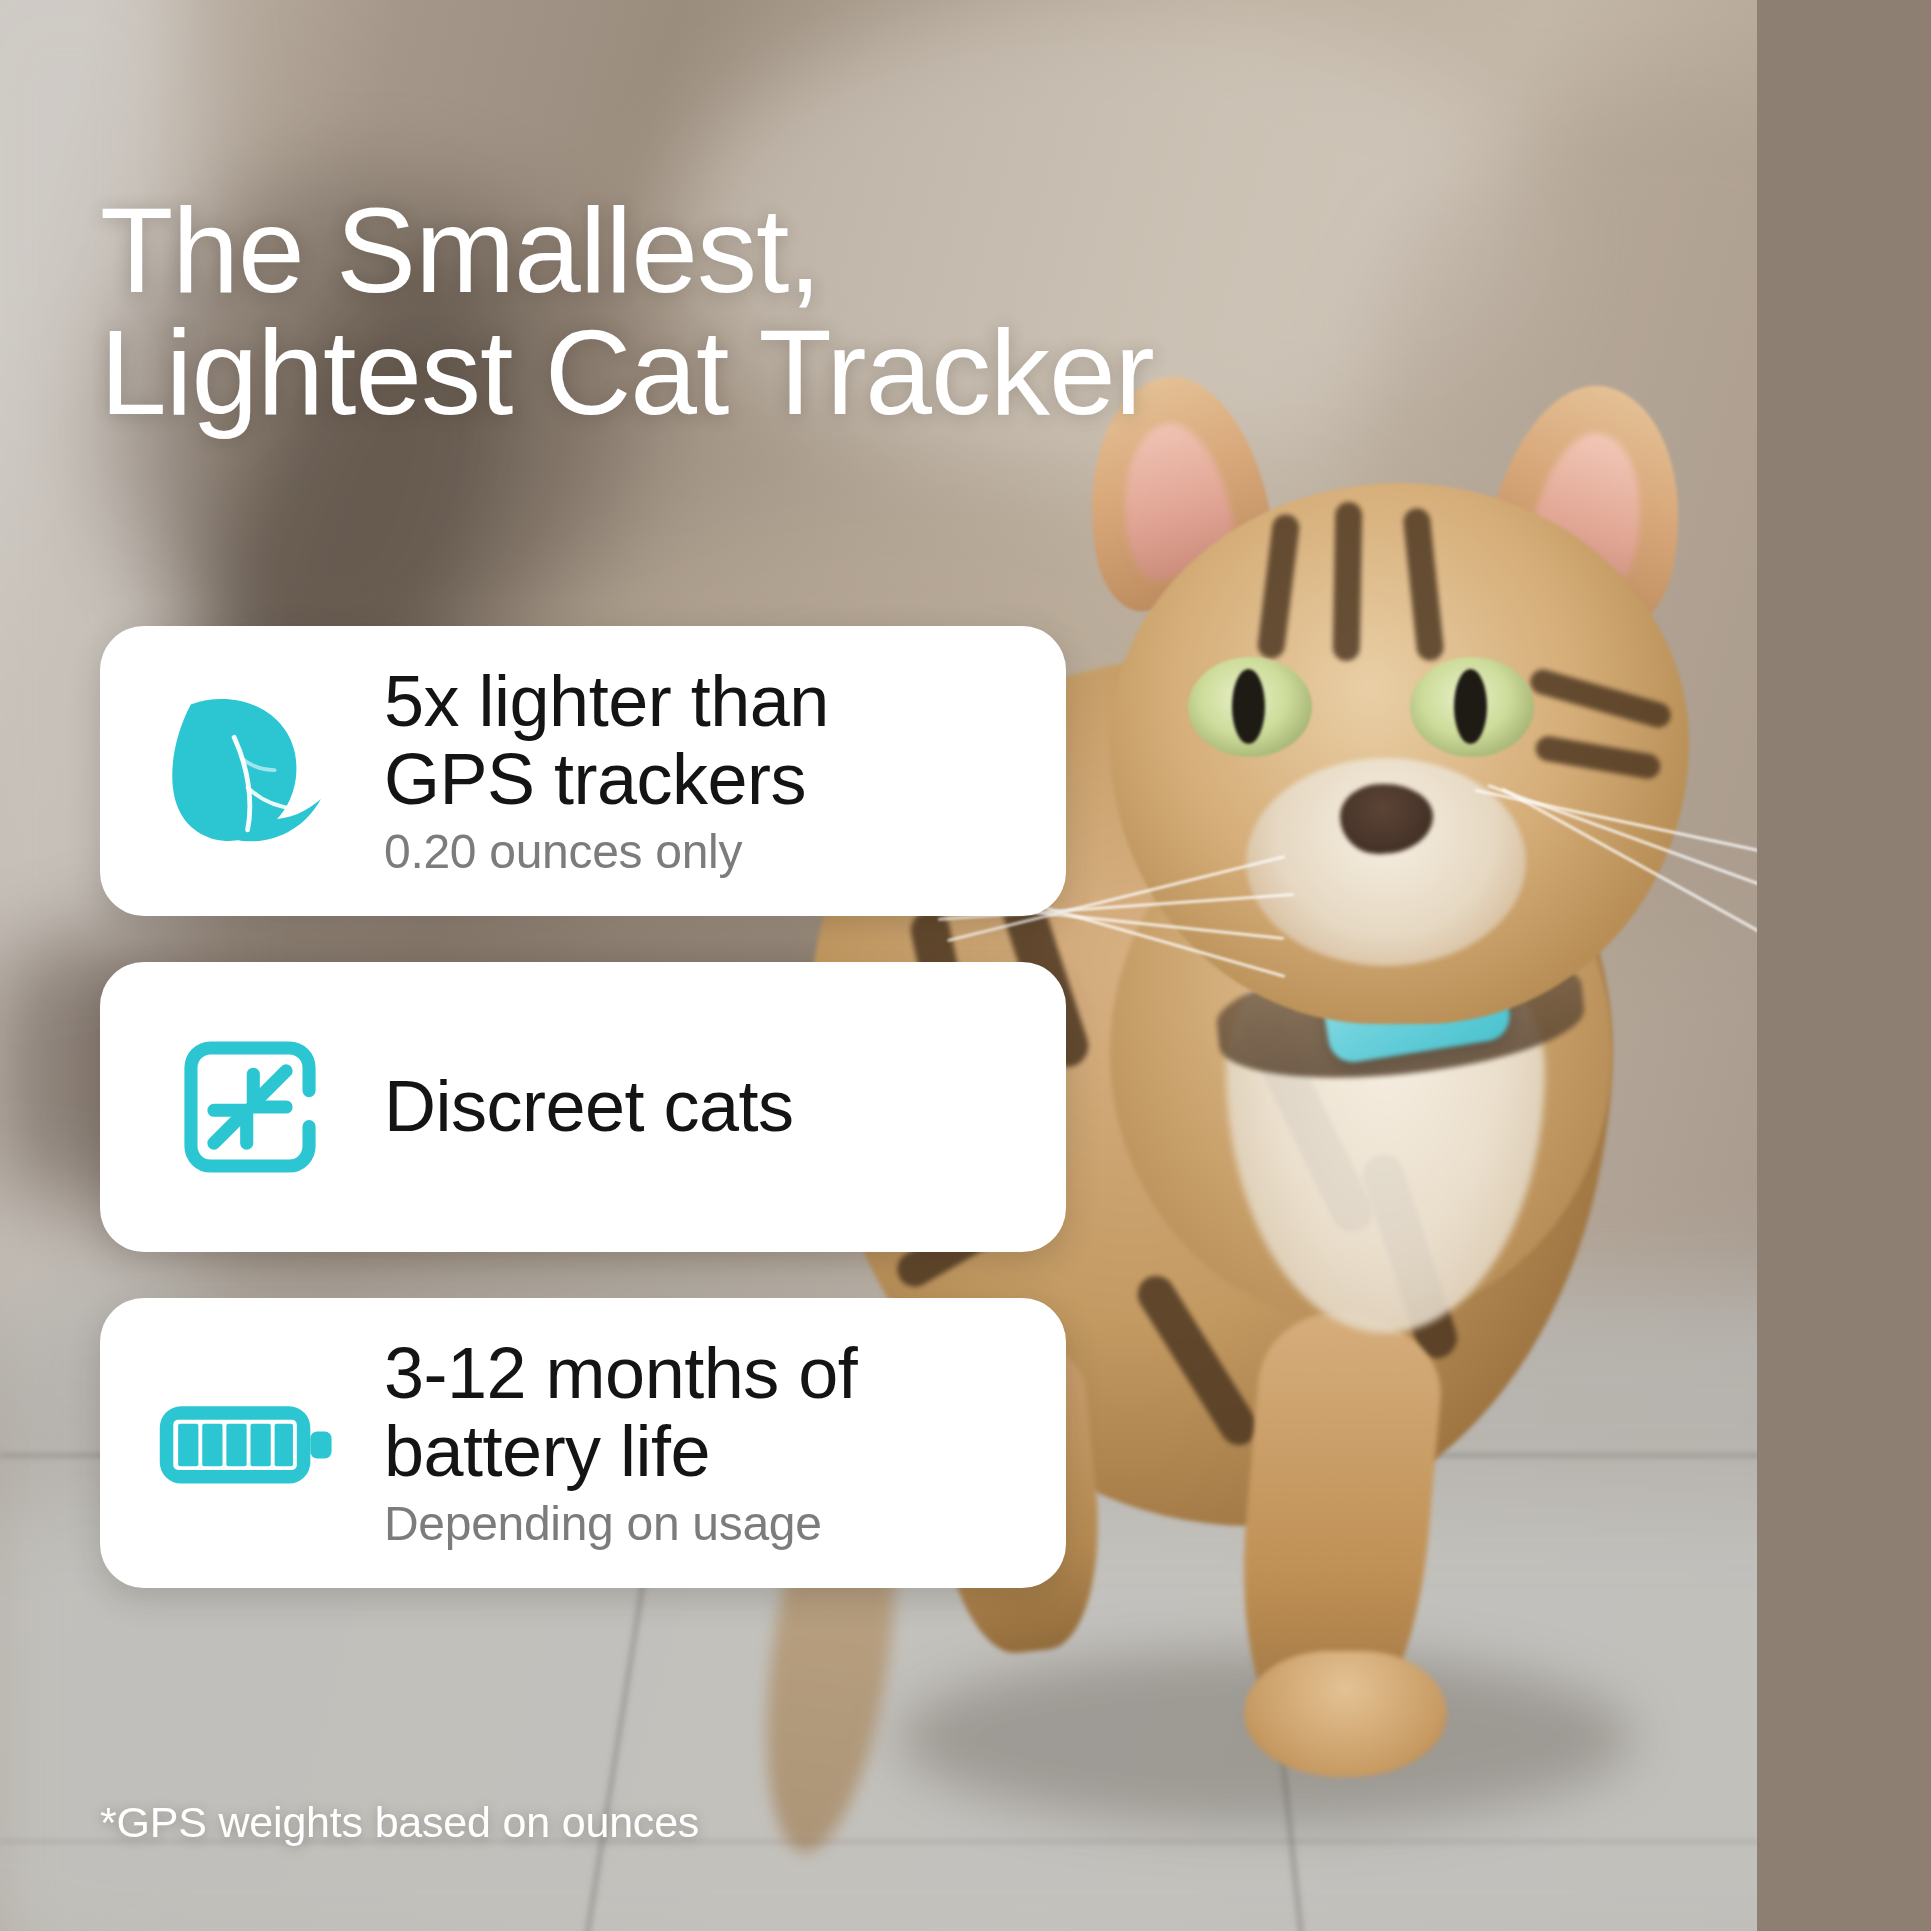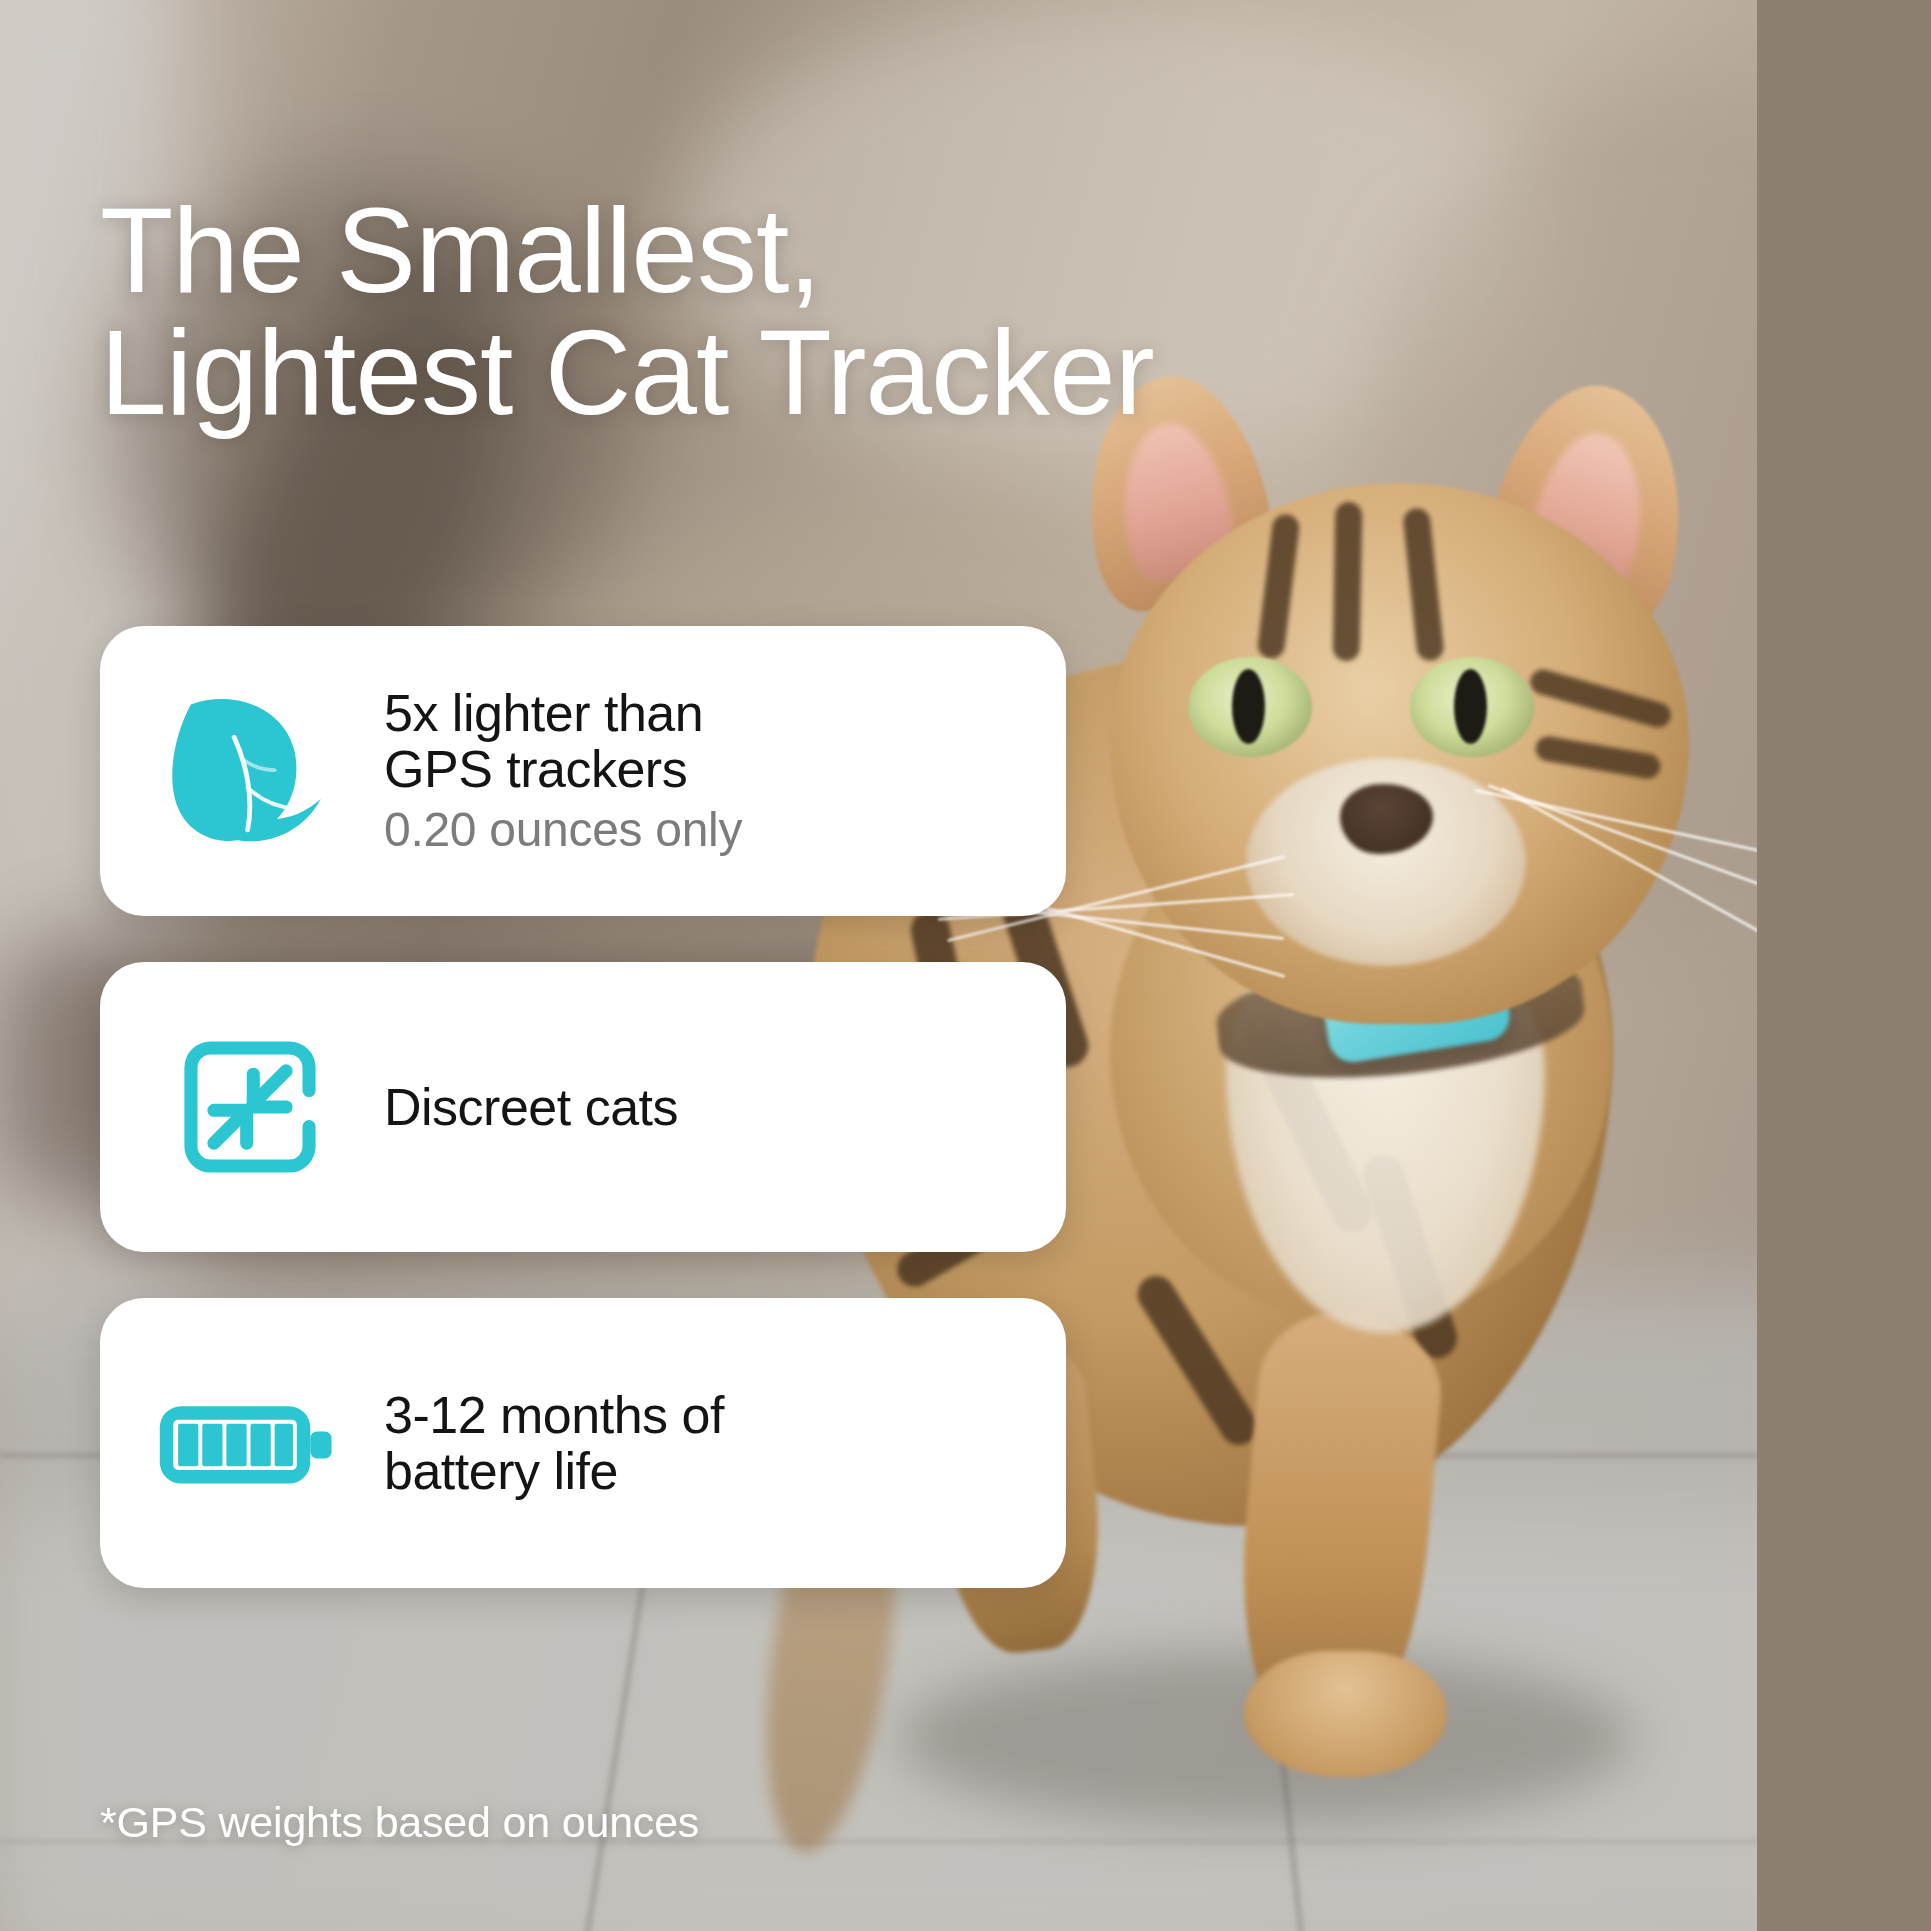--- a/index.html
+++ b/index.html
@@ -236,21 +236,21 @@
     width: 222px;
     min-width: 222px;
     display: flex;
     align-items: center;
     justify-content: center;
   }
   .card-text { padding-left: 23px; }
 
   .card-title {
     color: #141414;
-    font-size: 52px;
+    font-size: 72px;
     line-height: 1.08;
     font-weight: 400;
     letter-spacing: -0.5px;
     white-space: pre-line;
   }
   .card-sub {
     color: #7c7c7c;
     font-size: 48px;
     line-height: 1.12;
     font-weight: 400;
@@ -397,20 +397,21 @@
             <rect x="50" y="40" width="21" height="44" rx="2"></rect>
             <rect x="75" y="40" width="21" height="44" rx="2"></rect>
             <rect x="100" y="40" width="21" height="44" rx="2"></rect>
             <rect x="125" y="40" width="19" height="44" rx="2"></rect>
           </g>
         </svg>
       </div>
       <div class="card-text">
         <div class="card-title">3-12 months of
 battery life</div>
+        <div class="card-sub">Depending on usage</div>
       </div>
     </div>
 
   </div>
 
   <div class="footnote">*GPS weights based on ounces</div>
 
 </div>
 
 

